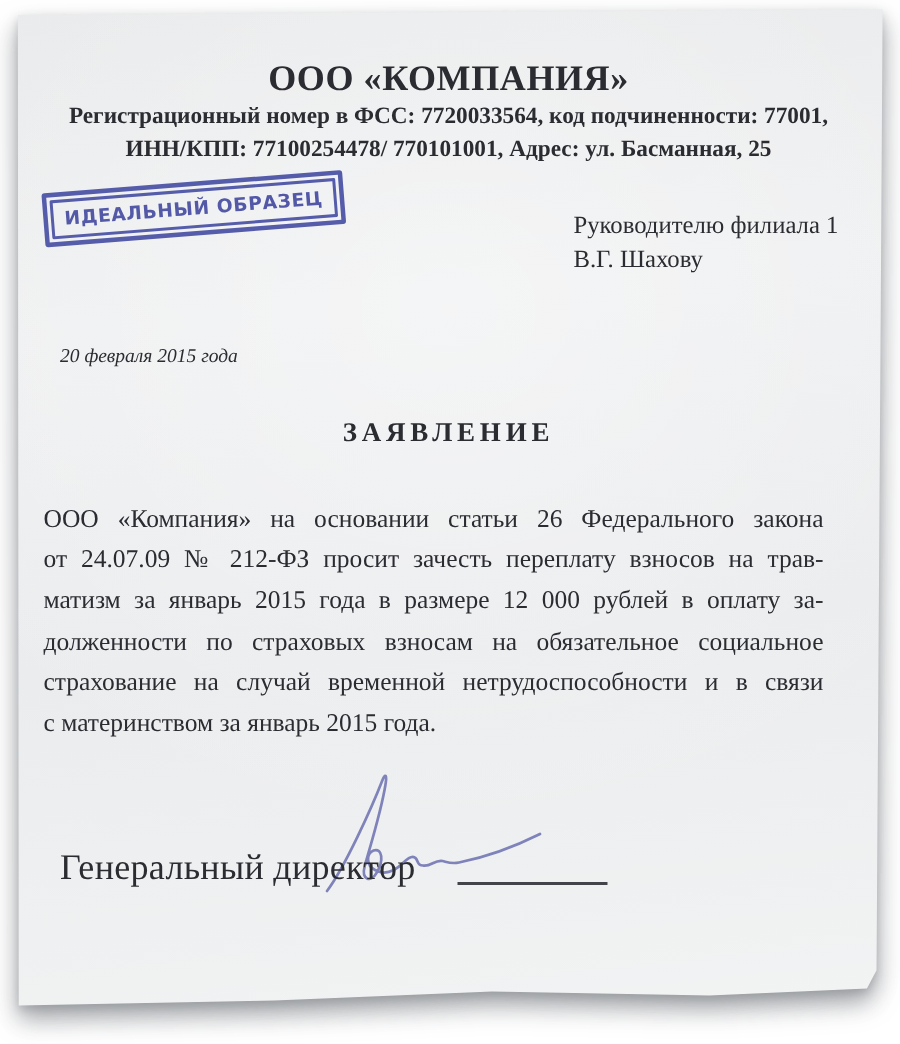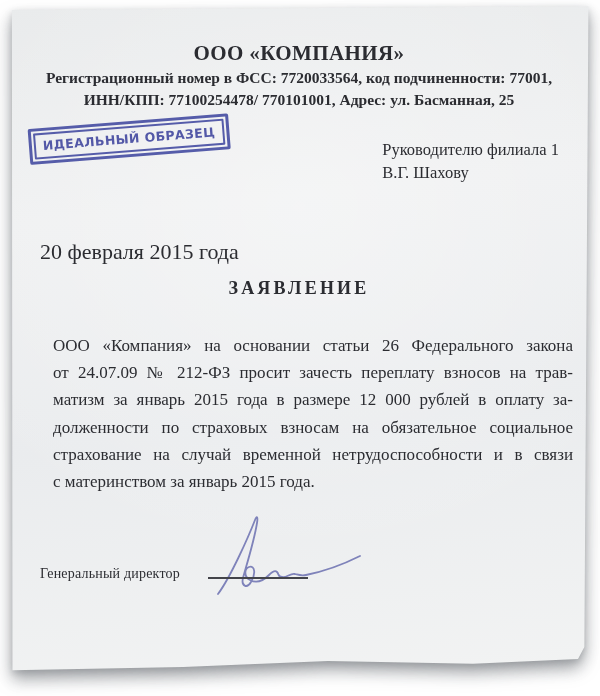--- a/index.html
+++ b/index.html
@@ -23,21 +23,21 @@
       linear-gradient(174deg, #e8eaeb 0%, #eff0f1 30%, #eaecee 62%, #f2f3f3 100%);
     clip-path: polygon(
       0.5% 0.6%, 99.9% 0.05%,
       99.2% 95.8%, 98.1% 97.6%,
       80% 98.3%, 55% 97.9%, 30% 98.8%, 0.6% 99.3%);
   }
   .letterhead {
     position: absolute; top: 34px; left: 0; right: 0;
     text-align: center; font-weight: bold;
   }
-  .company { font-size: 21px; letter-spacing: .4px; line-height: 27px; }
+  .company { font-size: 24px; letter-spacing: .4px; line-height: 27px; }
   .reg-line { font-size: 15.5px; line-height: 22px; }
 
   .stamp {
     position: absolute; left: 20px; top: 123px;
     transform: rotate(-4.5deg); transform-origin: left center;
     border: 3px solid #4a51a4; border-radius: 2px;
     padding: 2px; opacity: .93;
   }
   .stamp-inner {
     border: 2px solid #4a51a4; border-radius: 1px;
@@ -45,41 +45,41 @@
     font-family: "DejaVu Sans", "Liberation Sans", sans-serif;
     font-weight: bold; font-size: 12.5px; letter-spacing: .4px;
     color: #474da2; white-space: nowrap;
   }
 
   .addressee {
     position: absolute; top: 133px; right: 30px;
     text-align: left; font-size: 16.5px; line-height: 22.5px;
   }
 
-  .date-line { position: absolute; left: 31px; top: 233px; font-size: 22px; }
+  .date-line { position: absolute; left: 31px; top: 223px; font-size: 13px; font-style: italic; }
 
   .doc-title {
     position: absolute; top: 272px; left: 0; right: 0;
     text-align: center; font-weight: bold;
     font-size: 18px; letter-spacing: 3.2px;
   }
 
   .body-text {
-    position: absolute; left: 44px; top: 326px; width: 520px;
+    position: absolute; left: 20px; top: 326px; width: 520px;
     font-size: 17px; line-height: 27.2px;
   }
   .body-line { text-align: justify; text-align-last: justify; }
   .body-line:last-child { text-align-last: left; }
 
   .signature-svg { position: absolute; left: 205px; top: 508px; }
 
   .sign-row {
     position: absolute; left: 31px; top: 560px; right: 30px;
     display: flex; align-items: flex-start;
-    font-size: 14px; letter-spacing: .2px;
+    font-size: 24px; letter-spacing: .2px;
   }
   .sign-blank {
     display: inline-block; width: 100px; height: 1px;
     border-bottom: 2px solid #43444a;
     margin: 0 16px 0 28px; align-self: flex-end;
     margin-bottom: 3px;
   }
 </style>
 </head>
 <body>

